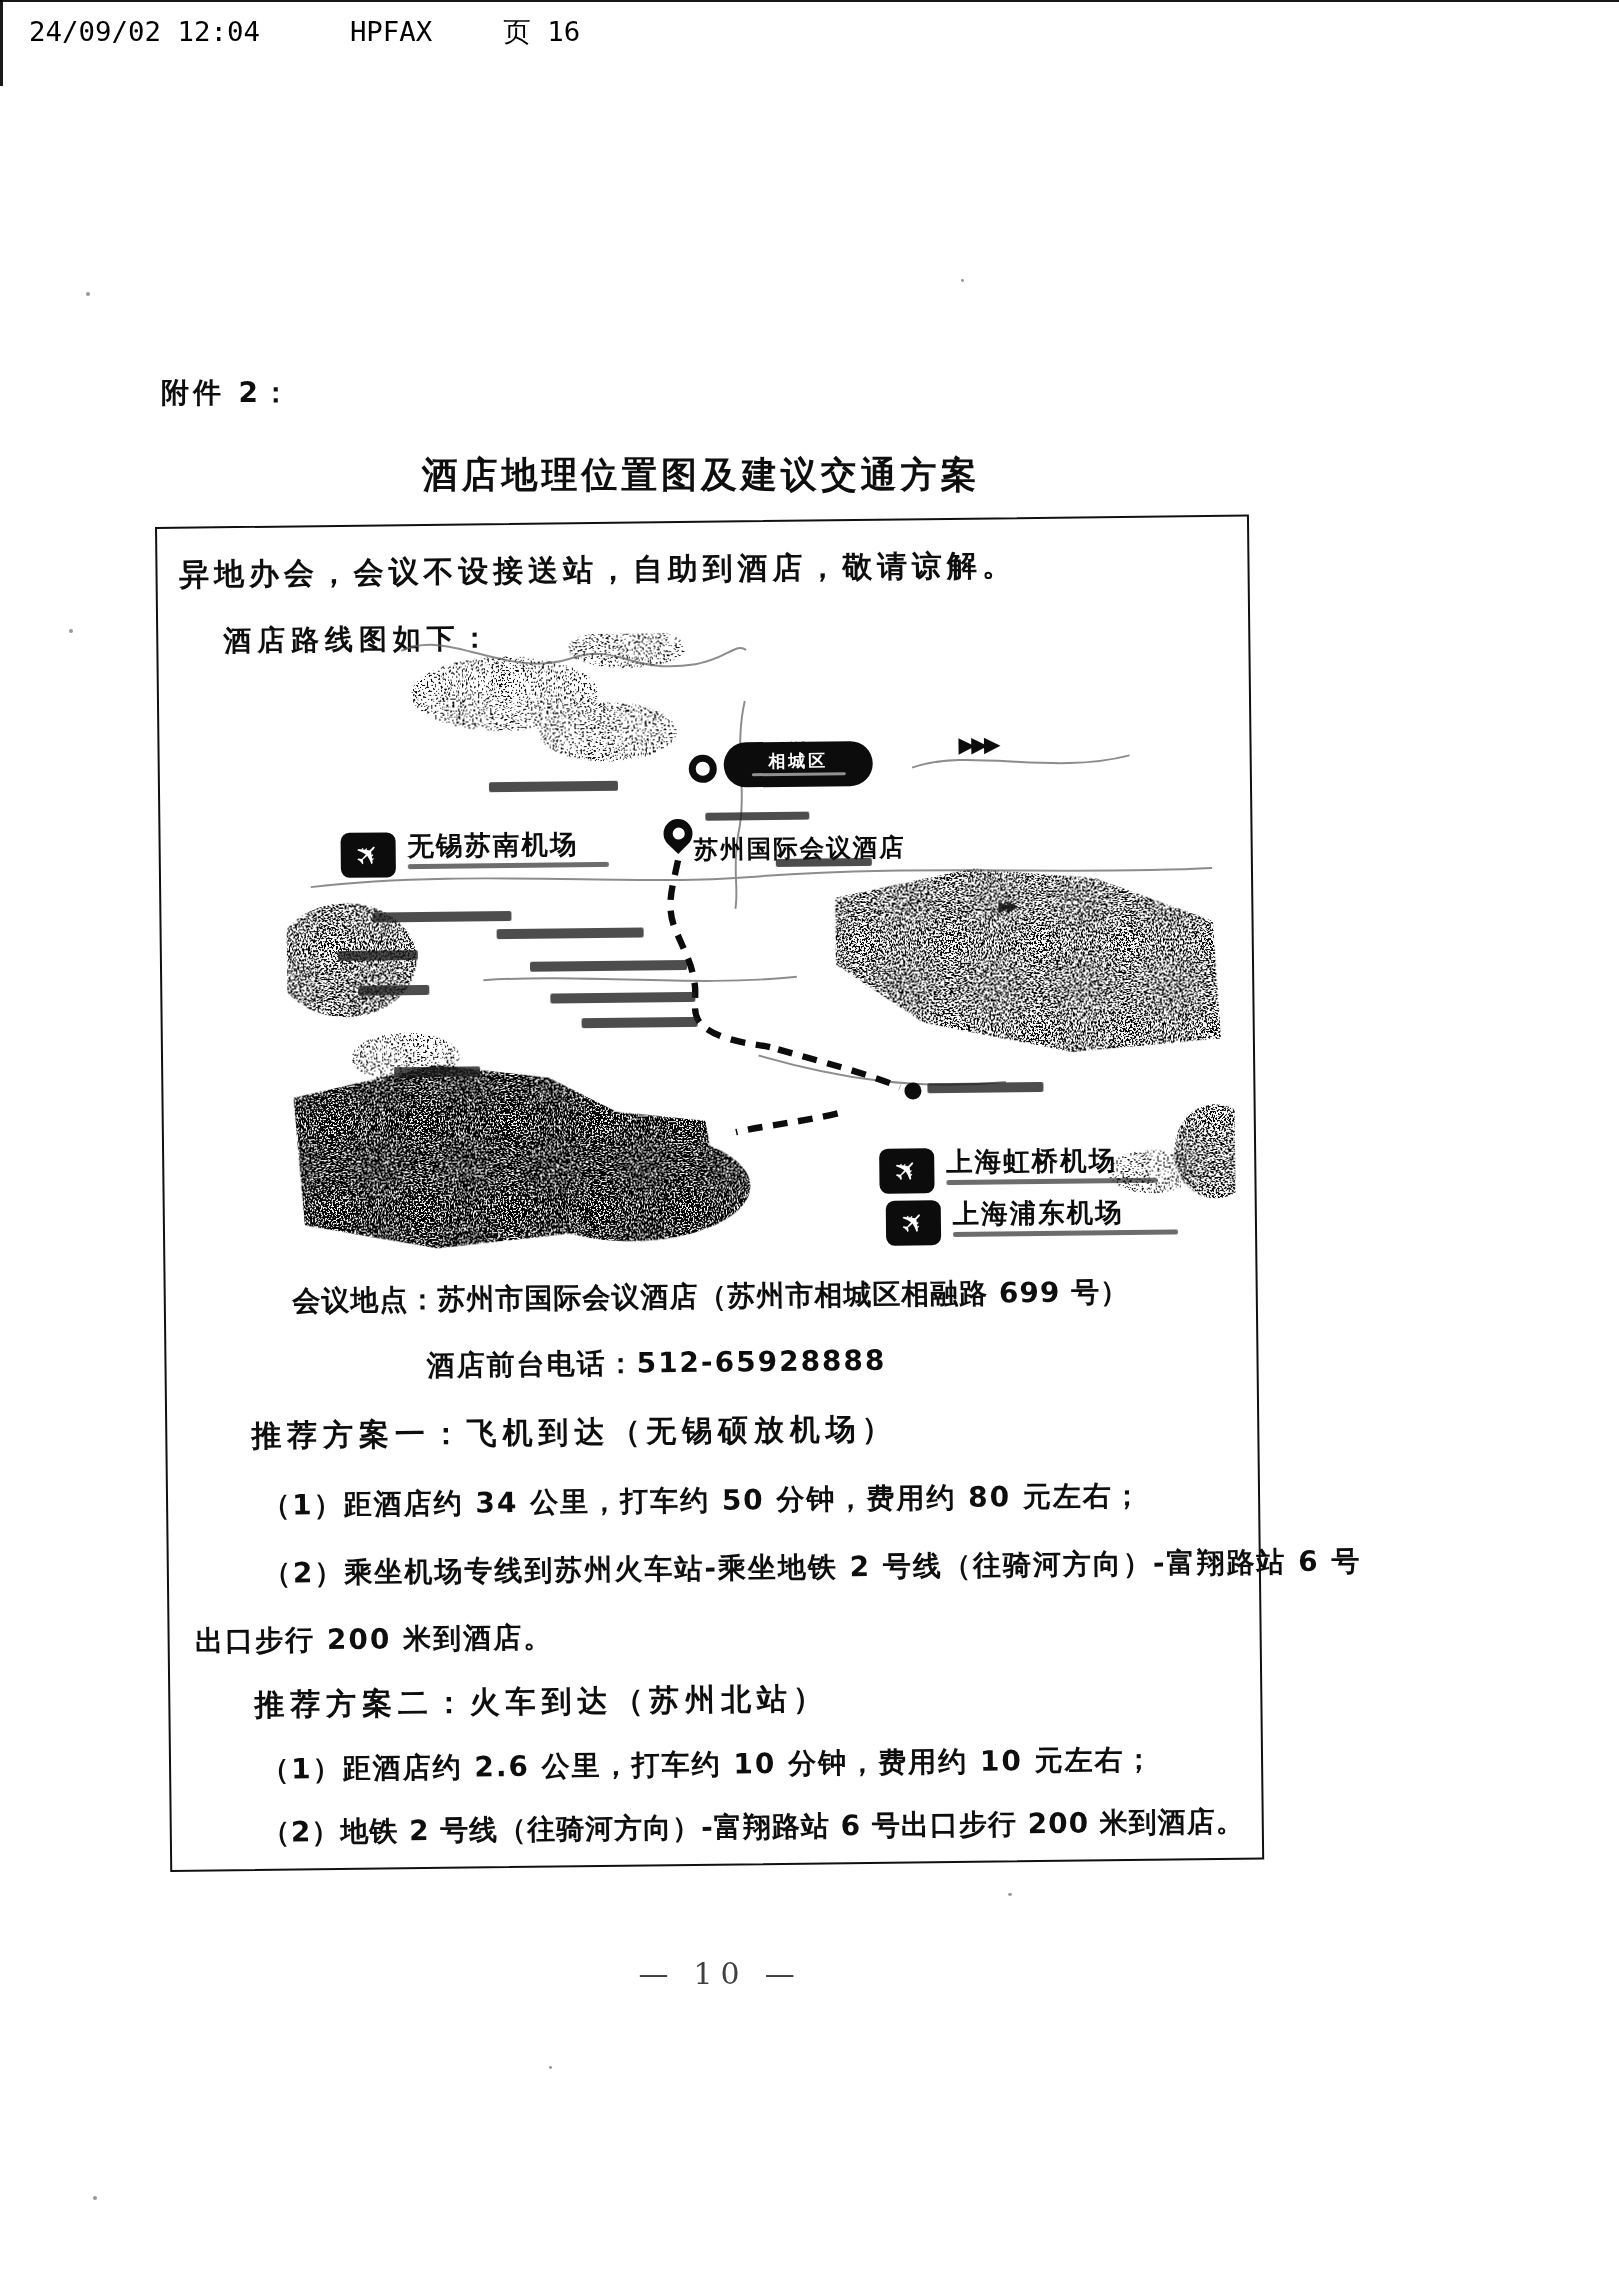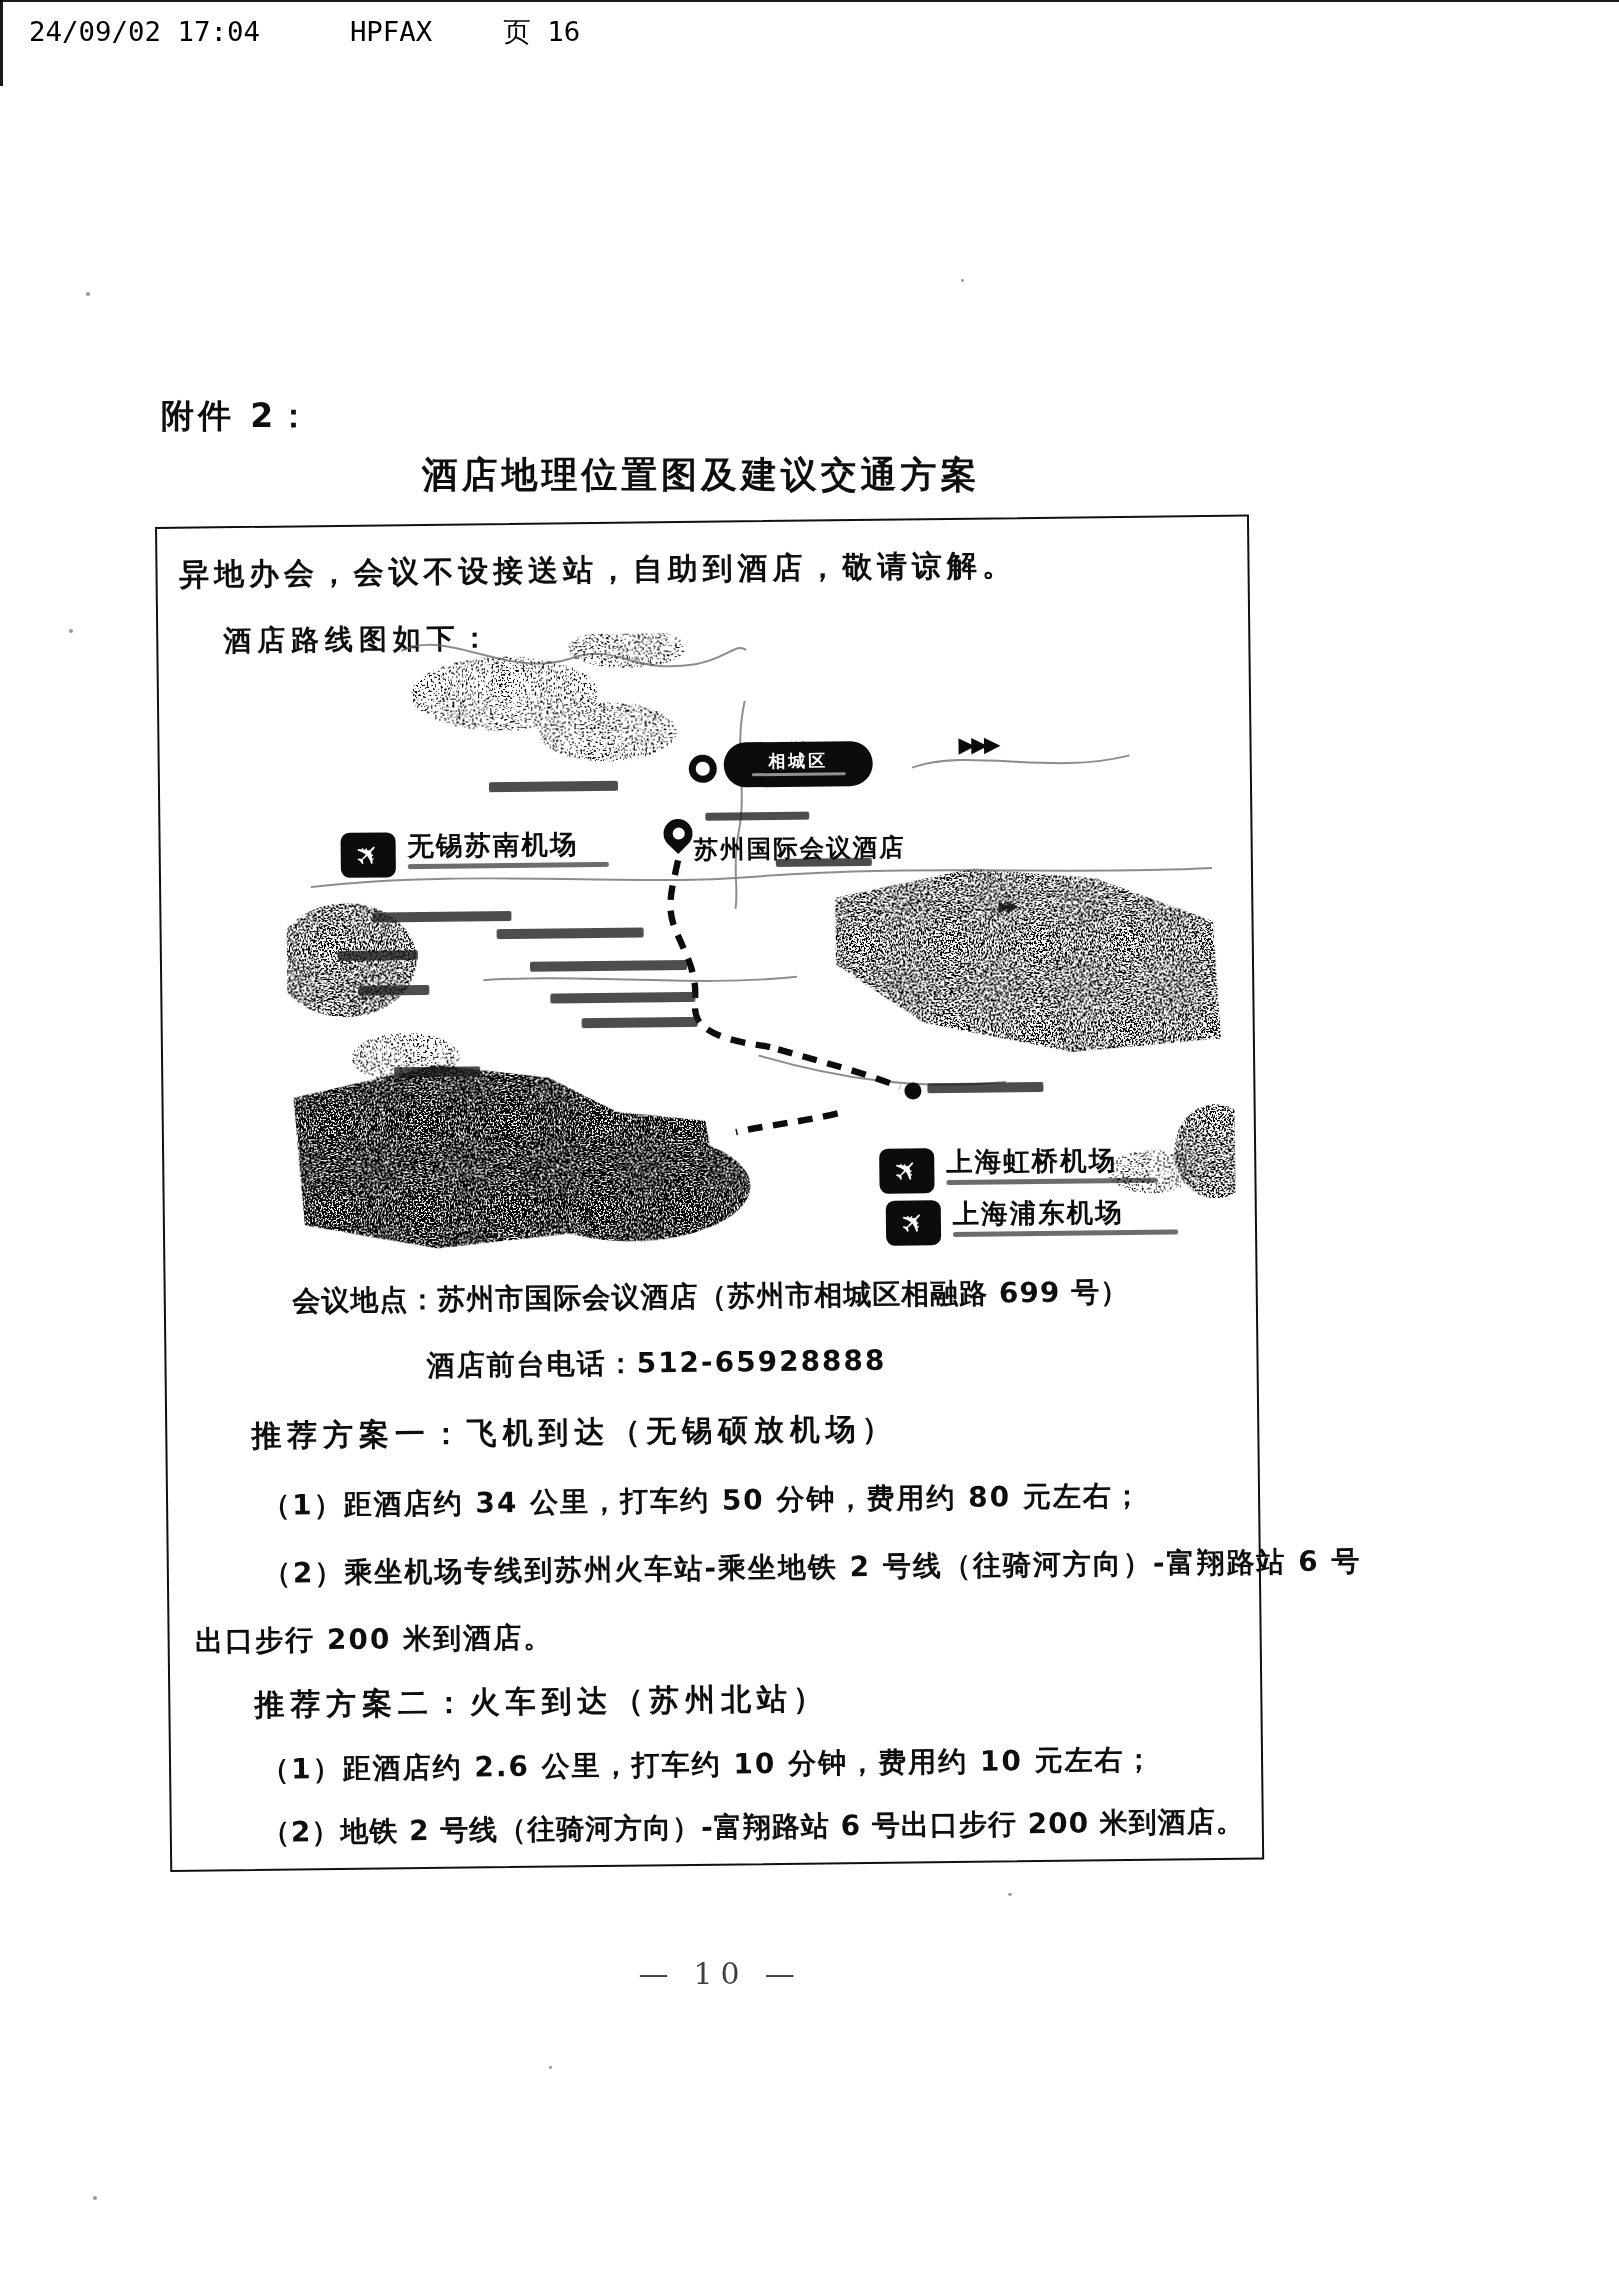--- a/index.html
+++ b/index.html
@@ -19,21 +19,21 @@
   
   .fax-header{
     position:absolute;left:29px;top:13.7px;
     font-family:"DejaVu Sans Mono",monospace;
     font-size:27.4px;color:#000;display:flex;align-items:baseline;
   }
   .fax-header .dev{margin-left:90px;}
   .fax-header .pg{margin-left:71px;}
 
   
-  .attach{position:absolute;left:161px;top:394px;font-size:33px;font-weight:bold;letter-spacing:3.9px;}
+  .attach{position:absolute;left:161px;top:374px;font-size:28px;font-weight:bold;letter-spacing:3.9px;}
   .doc-title{
     position:absolute;left:157px;top:451px;width:1088px;
     text-align:center;font-size:36px;font-weight:bold;letter-spacing:3.9px;
   }
 
   
   .box{
     position:absolute;left:155px;top:527px;width:1090px;height:1341px;
     border:2.5px solid #101010;
     transform:rotate(-0.65deg);transform-origin:0 0;
@@ -101,21 +101,21 @@
   <div class="edge-top"></div>
   <div class="edge-left"></div>
   <div class="speck" style="left:86px;top:292px;width:3.9px;height:3.9px;"></div>
   <div class="speck" style="left:69px;top:629px;width:3.9px;height:3.9px;"></div>
   <div class="speck" style="left:961px;top:279px;width:2.9px;height:2.9px;"></div>
   <div class="speck" style="left:1008px;top:1893px;width:3.9px;height:2.9px;"></div>
   <div class="speck" style="left:93px;top:2196px;width:3.9px;height:3.9px;"></div>
   <div class="speck" style="left:549px;top:2066px;width:2.9px;height:2.9px;"></div>
 
   <div class="fax-header">
-    <span class="dt">24/09/02 17:04</span>
+    <span class="dt">24/09/02 12:04</span>
     <span class="dev">HPFAX</span>
     <span class="pg">页 16</span>
   </div>
 
   <div class="attach">附件 2：</div>
   <div class="doc-title">酒店地理位置图及建议交通方案</div>
 
   <div class="box">
 
     <div class="bt notice">异地办会，会议不设接送站，自助到酒店，敬请谅解。</div>

